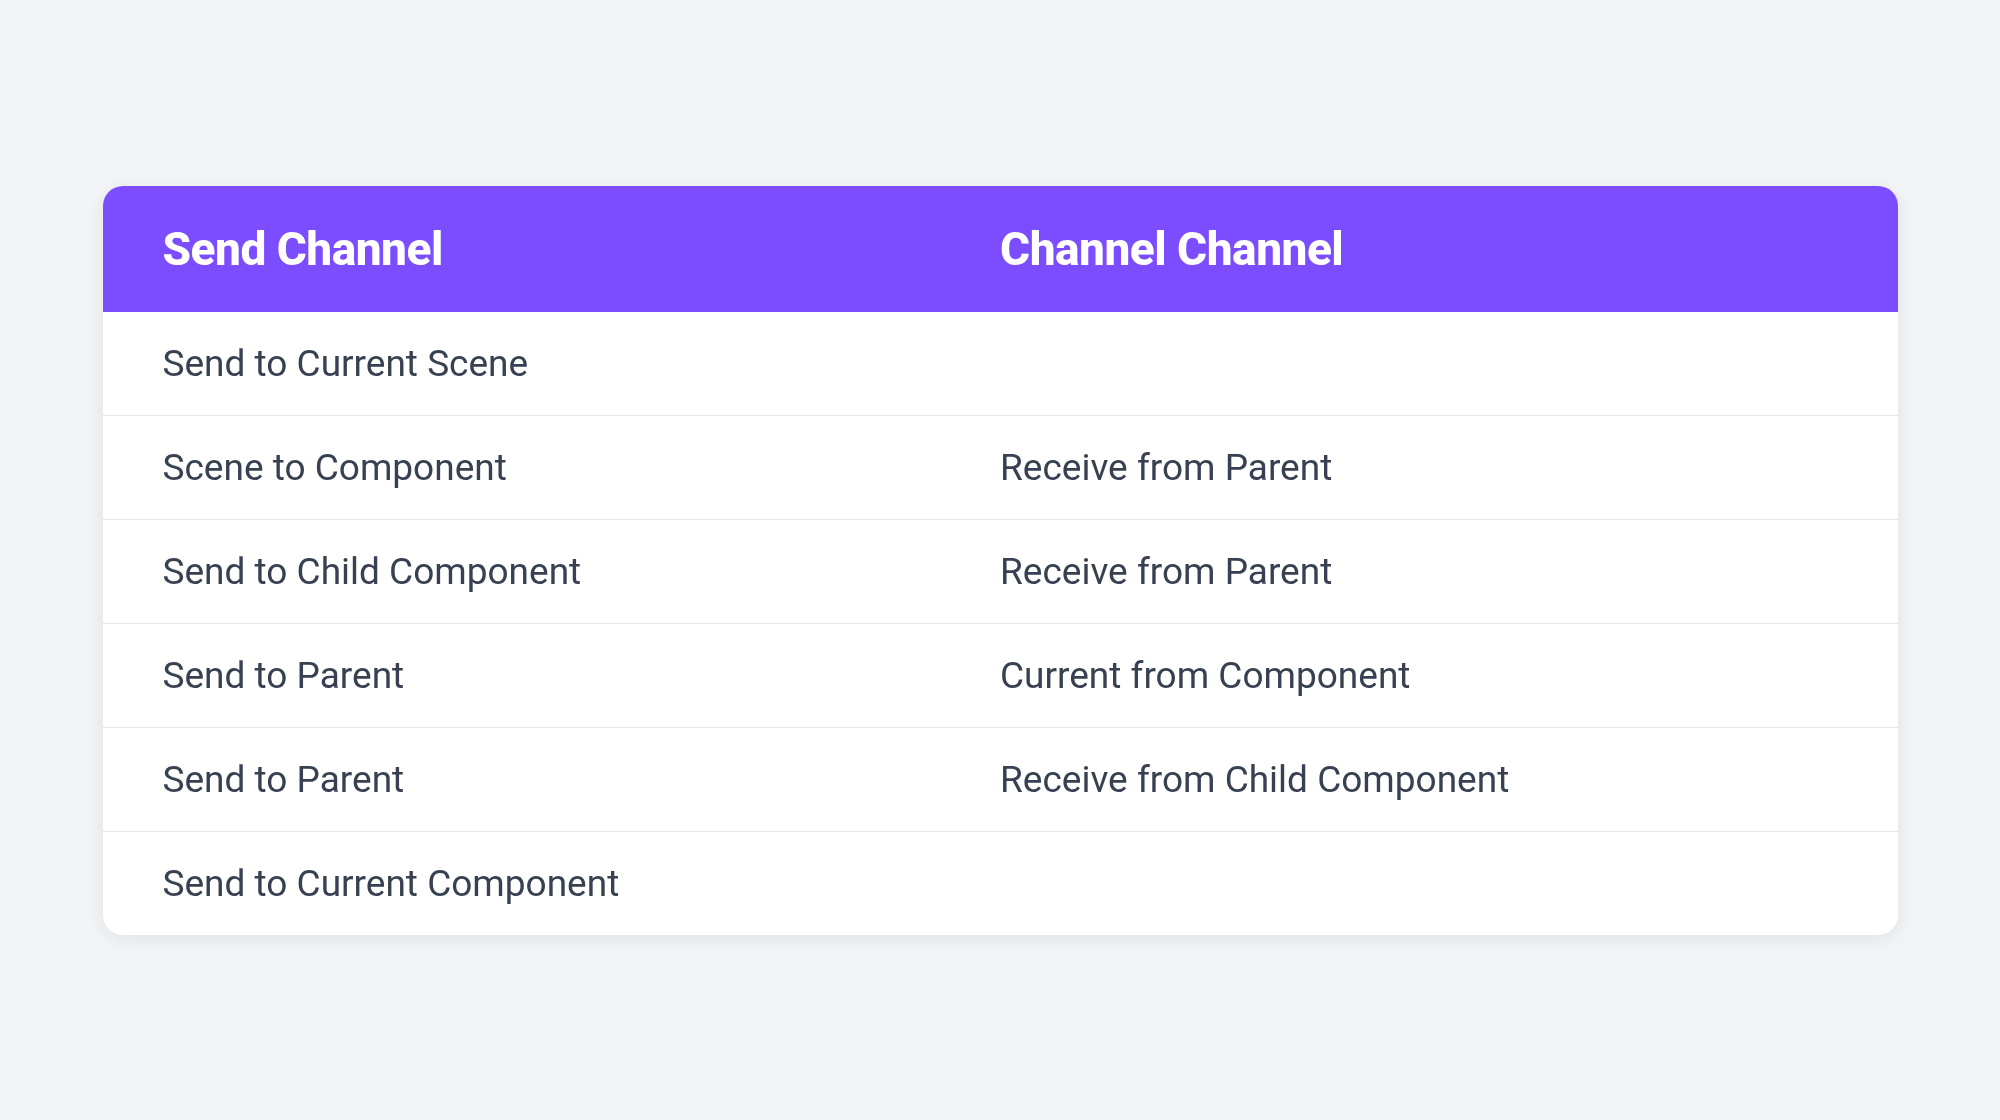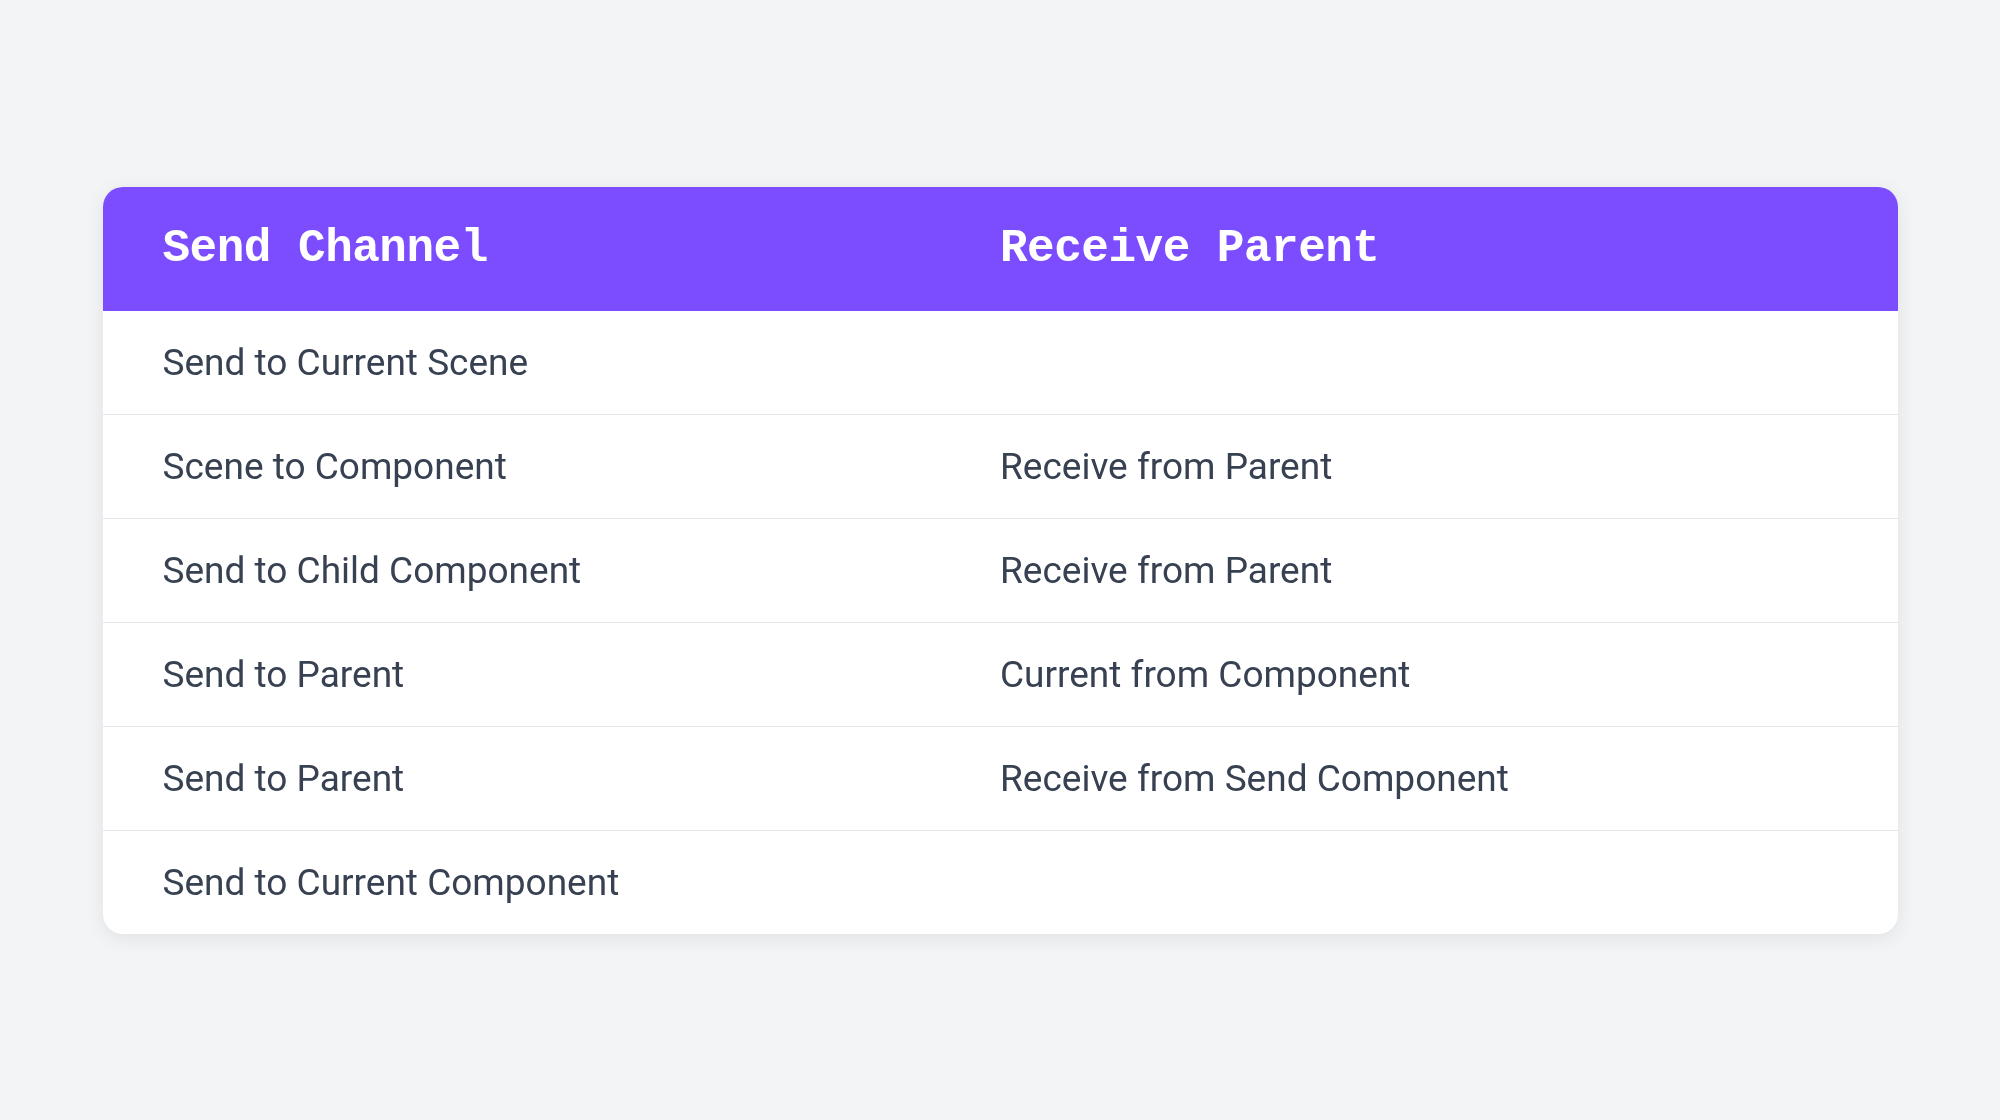--- a/index.html
+++ b/index.html
@@ -20,21 +20,20 @@
       width: 1795px;
       background: #ffffff;
       border-radius: 20px;
       overflow: hidden;
       box-shadow: 0 4px 20px rgba(0,0,0,0.08);
     }
     .table-header {
       background: #7c4dff;
       display: flex;
       padding: 36px 60px;
-      font-family: Liberation Mono, monospace;
     }
     .header-cell {
       flex: 1;
       color: #ffffff;
       font-size: 46px;
       font-weight: 800;
       letter-spacing: -0.5px;
     }
     .table-body {
       display: flex;
@@ -54,39 +53,39 @@
       font-size: 37px;
       font-weight: 400;
     }
   </style>
 </head>
 <body>
 
 <div class="table-container">
   <div class="table-header">
     <div class="header-cell">Send Channel</div>
-    <div class="header-cell">Receive Parent</div>
+    <div class="header-cell">Channel Channel</div>
   </div>
   <div class="table-body">
     <div class="table-row">
       <div class="cell">Send to Current Scene</div>
     </div>
     <div class="table-row">
       <div class="cell">Scene to Component</div>
       <div class="cell">Receive from Parent</div>
     </div>
     <div class="table-row">
       <div class="cell">Send to Child Component</div>
       <div class="cell">Receive from Parent</div>
     </div>
     <div class="table-row">
       <div class="cell">Send to Parent</div>
       <div class="cell">Current from Component</div>
     </div>
     <div class="table-row">
       <div class="cell">Send to Parent</div>
-      <div class="cell">Receive from Send Component</div>
+      <div class="cell">Receive from Child Component</div>
     </div>
     <div class="table-row">
       <div class="cell">Send to Current Component</div>
     </div>
   </div>
 </div>
 
 </body></html>

